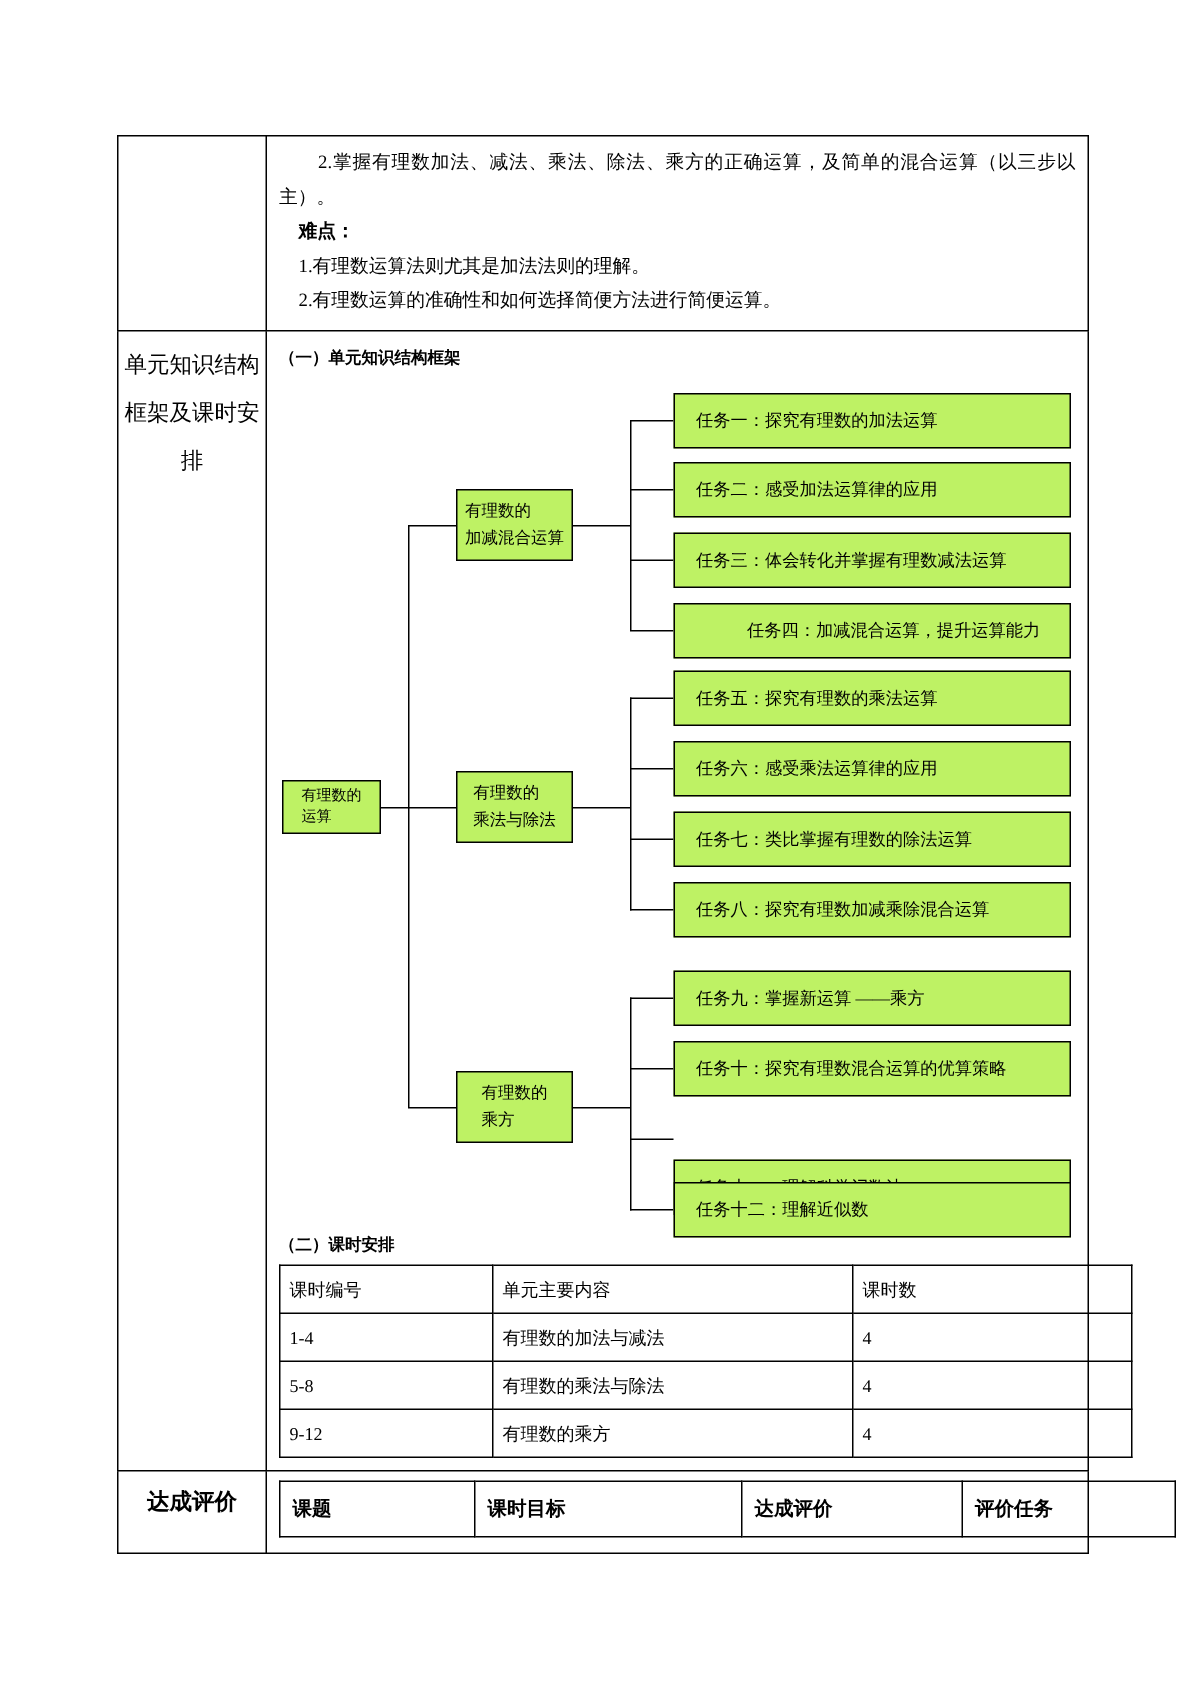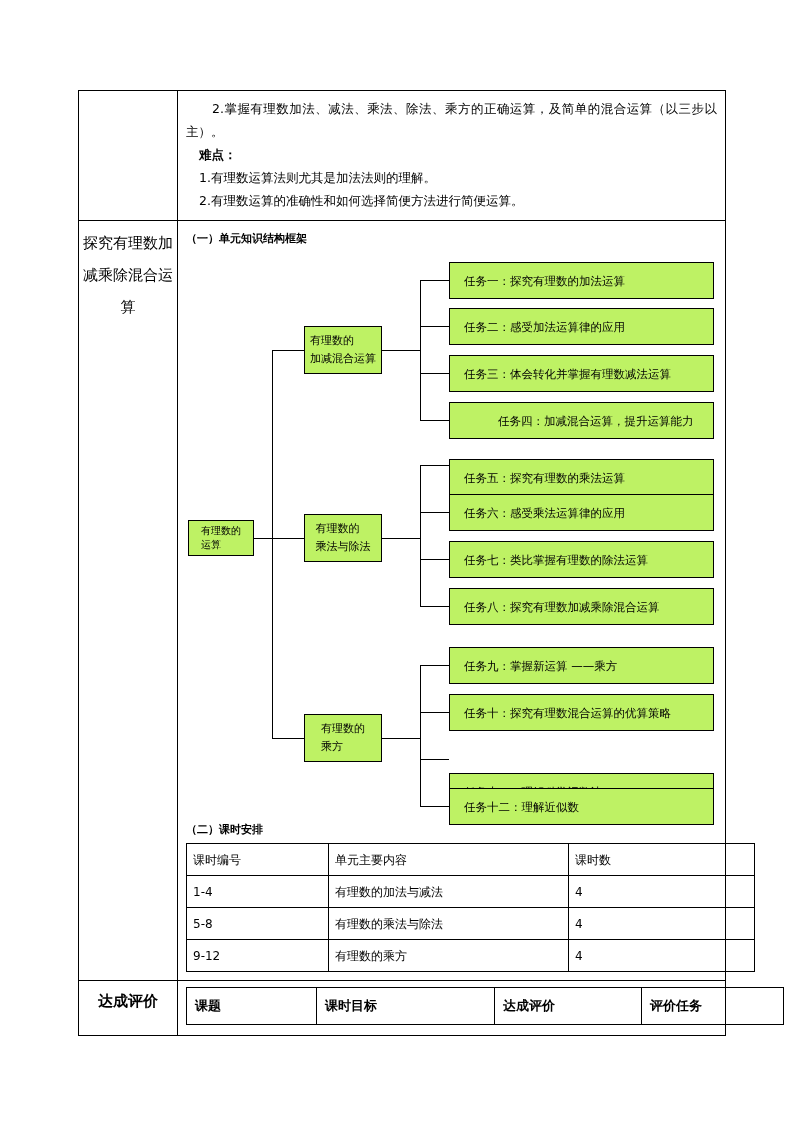--- a/index.html
+++ b/index.html
@@ -24,21 +24,21 @@
     width: 645px;
     border-collapse: collapse;
     table-layout: fixed;
   }
   .doc-table > tbody > tr > td {
     border: 1.5px solid #000;
     vertical-align: top;
     padding: 0;
   }
   .col-label { width: 98px; }
-  .col-body  { width: 547px; }
+  .col-body  { width: 547px; font-family: Liberation Serif, serif; }
 
   
   .side-label {
     text-align: center;
     font-size: 15px;
     line-height: 32px;
     padding: 6px 4px 6px 4px;
     font-weight: 400;
   }
   .side-label.bold { font-weight: bold; line-height: 28px; }
@@ -163,21 +163,21 @@
           <p class="para indent">2.掌握有理数加法、减法、乘法、除法、乘方的正确运算，及简单的混合运算（以三步以主）。</p>
           <p class="para sub-indent bold">难点：</p>
           <p class="para sub-indent">1.有理数运算法则尤其是加法法则的理解。</p>
           <p class="para sub-indent">2.有理数运算的准确性和如何选择简便方法进行简便运算。</p>
         </div>
       </td>
     </tr>
 
     <tr>
       <td class="col-label">
-        <div class="side-label">探究有理数加减乘除混合运算</div>
+        <div class="side-label">单元知识结构框架及课时安排</div>
       </td>
       <td class="col-body">
         <div class="body-cell">
           <div class="sec-head">（一）单元知识结构框架</div>
 
           <div class="tree">
 
             <div class="node root" style="top:267px;">
               <div>
                 <div>有理数的</div>
@@ -213,21 +213,21 @@
                 <div>有理数的</div>
                 <div>乘法与除法</div>
               </div>
             </div>
             <div class="line h" style="left:196px; top:285px; width:38px;"></div>
             <div class="line v" style="left:234px; top:212px; height:142px;"></div>
             <div class="line h" style="left:234px; top:212px; width:29px;"></div>
             <div class="line h" style="left:234px; top:259px; width:29px;"></div>
             <div class="line h" style="left:234px; top:306px; width:29px;"></div>
             <div class="line h" style="left:234px; top:353px; width:29px;"></div>
-            <div class="node leaf" style="top:206px;">任务五：探究有理数的乘法运算</div>
+            <div class="node leaf" style="top:194px;">任务五：探究有理数的乘法运算</div>
             <div class="node leaf" style="top:241px;">任务六：感受乘法运算律的应用</div>
             <div class="node leaf" style="top:288px;">任务七：类比掌握有理数的除法运算</div>
             <div class="node leaf" style="top:335px;">任务八：探究有理数加减乘除混合运算</div>
 
             <div class="line h" style="left:86px; top:485px; width:32px;"></div>
             <div class="node mid" style="top:461px;">
               <div>
                 <div>有理数的</div>
                 <div>乘方</div>
               </div>

